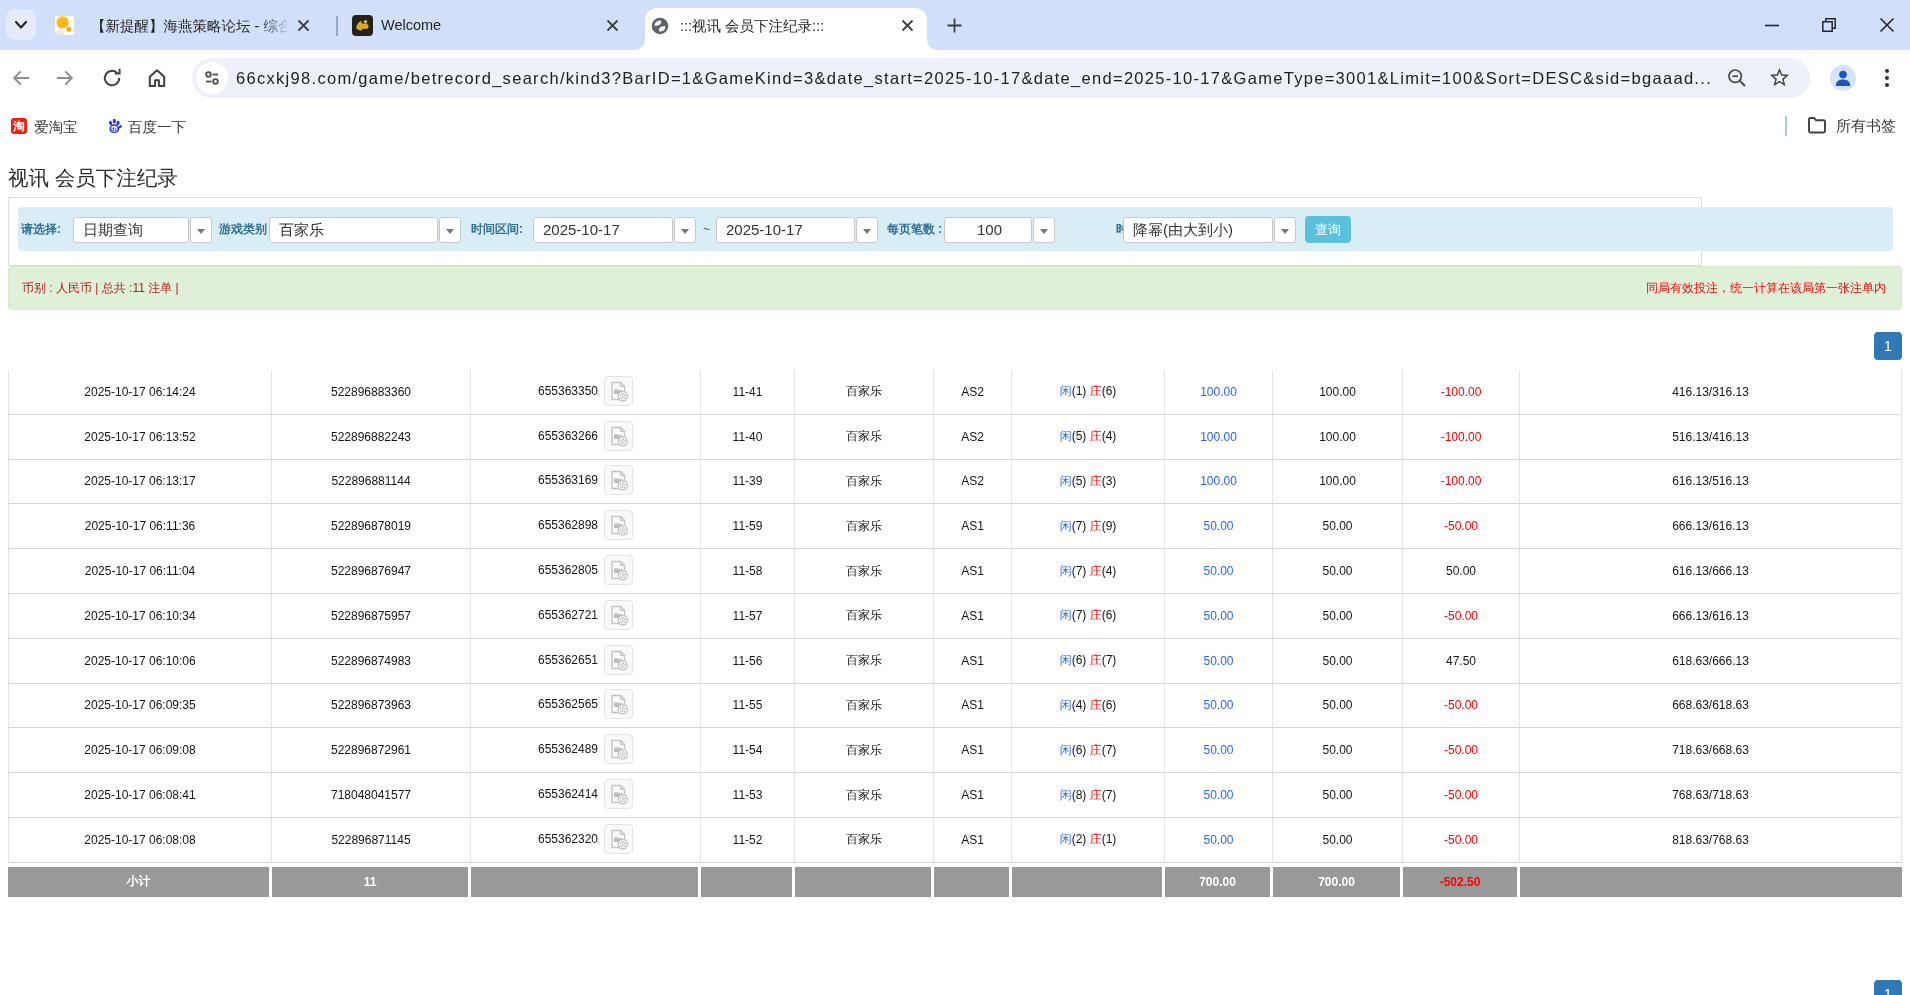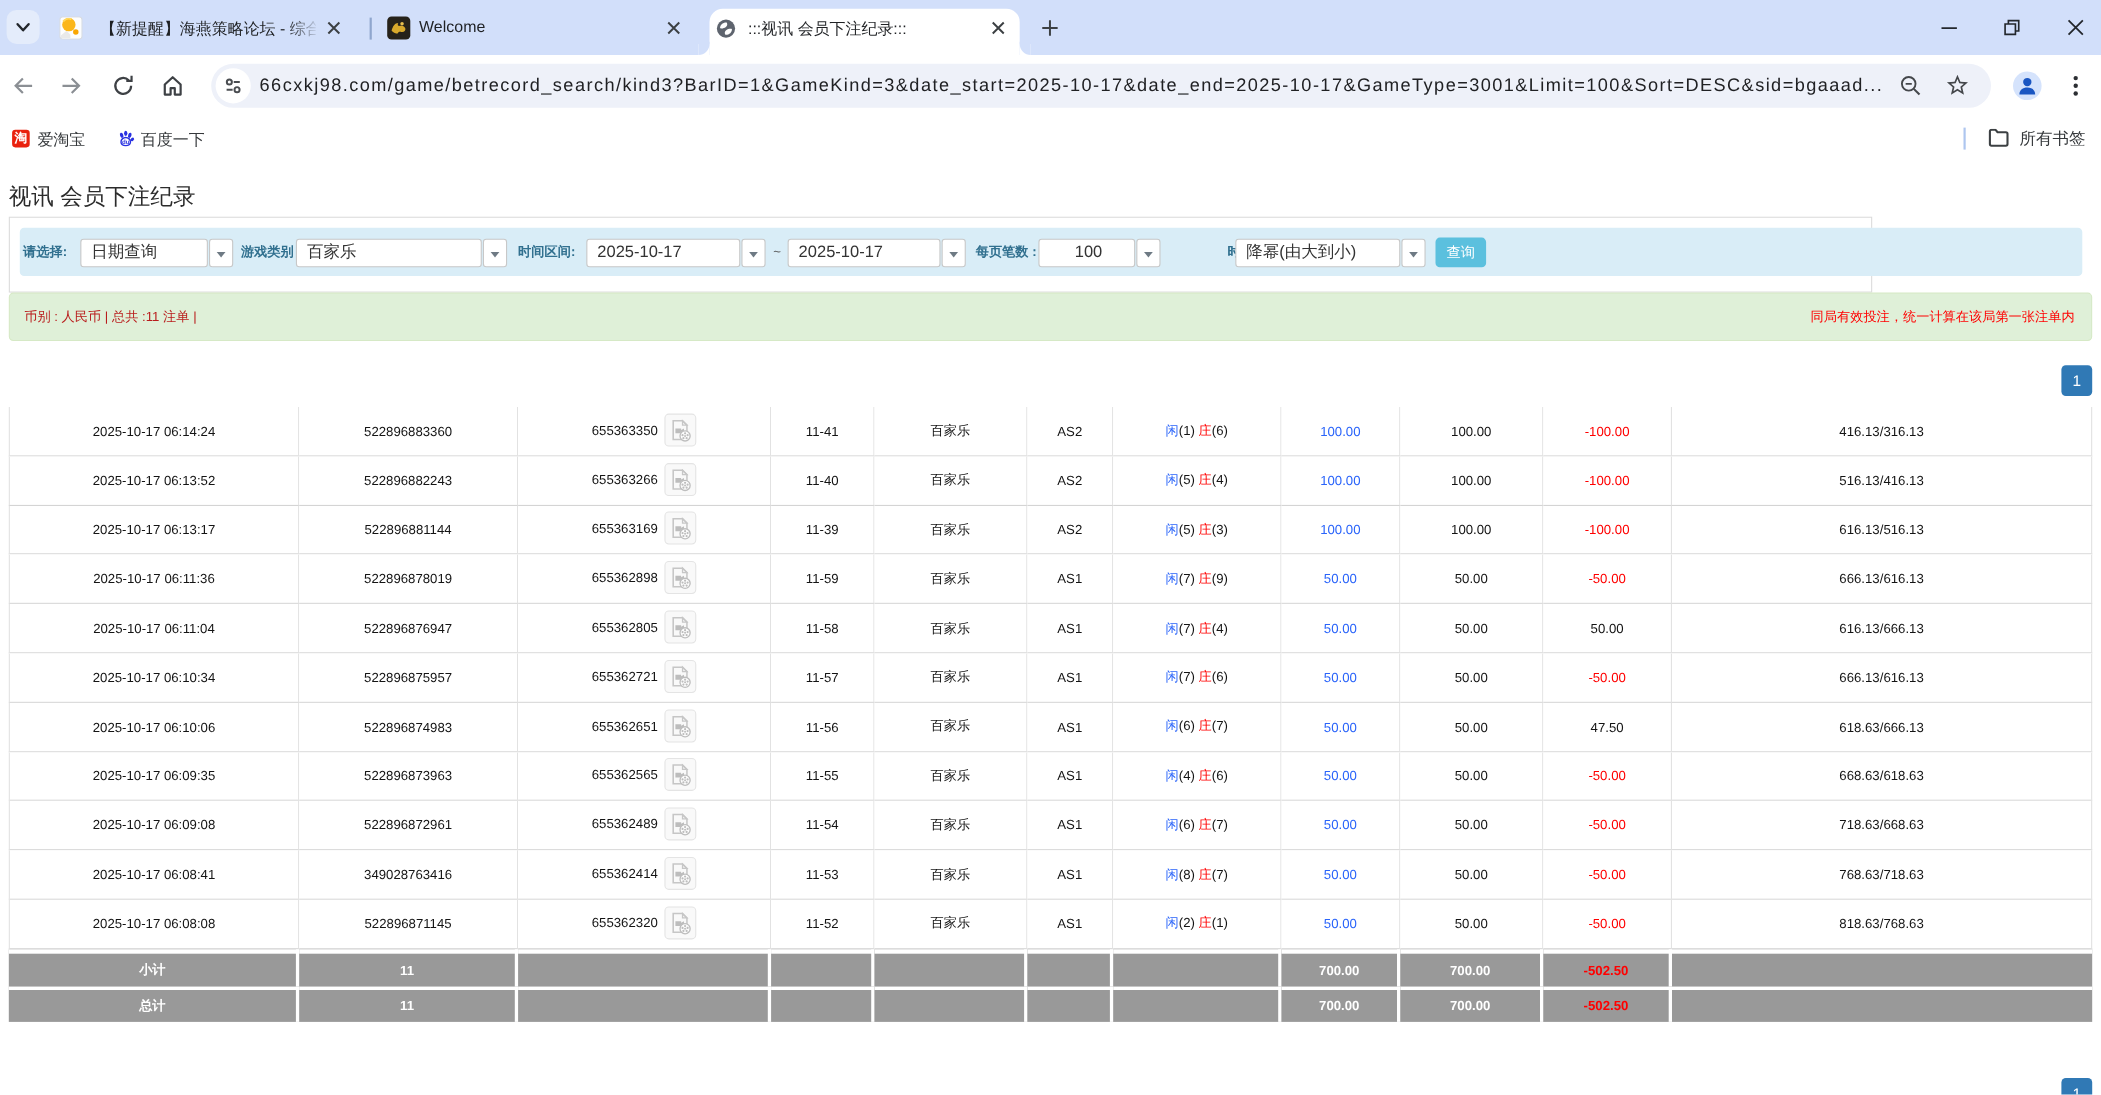--- a/index.html
+++ b/index.html
@@ -319,21 +319,21 @@
             <td>百家乐</td>
             <td>AS1</td>
             <td><span class="bl">闲</span>(6) <span style="color:#f00">庄</span>(7)</td>
             <td class="bl">50.00</td>
             <td>50.00</td>
             <td class="rd">-50.00</td>
             <td>718.63/668.63</td>
           </tr>
       <tr>
             <td>2025-10-17 06:08:41</td>
-            <td>349028763416</td>
+            <td>718048041577</td>
             <td>655362414<span class="vicon"><svg width="27" height="28" viewBox="0 0 27 28">
                   <path d="M7 5.5 H15.5 L19.5 9.5 V22.5 H7 Z" fill="none" stroke="#c6c6c6" stroke-width="1.4"></path>
                   <path d="M15.5 5.5 V9.5 H19.5 Z" fill="none" stroke="#c6c6c6" stroke-width="1.2"></path>
                   <path d="M9 12.5 h5.2 v4.4 H9 Z M14.2 13.8 l2.6-1.3 v4.4 l-2.6-1.3 Z" fill="#bdbdbd"></path>
                   <circle cx="17.8" cy="19.3" r="4.6" fill="#fdfdfd" stroke="#bdbdbd" stroke-width="1.2"></circle>
                   <circle cx="17.8" cy="19.3" r="0.9" fill="#bdbdbd"></circle>
                   <circle cx="17.8" cy="16.9" r="1" fill="#bdbdbd"></circle>
                   <circle cx="20.1" cy="18.6" r="1" fill="#bdbdbd"></circle>
                   <circle cx="19.2" cy="21.3" r="1" fill="#bdbdbd"></circle>
                   <circle cx="16.3" cy="21.3" r="1" fill="#bdbdbd"></circle>
@@ -367,33 +367,20 @@
             <td>百家乐</td>
             <td>AS1</td>
             <td><span class="bl">闲</span>(2) <span style="color:#f00">庄</span>(1)</td>
             <td class="bl">50.00</td>
             <td>50.00</td>
             <td class="rd">-50.00</td>
             <td>818.63/768.63</td>
           </tr>
       <tr class="sub s1">
             <td>小计</td>
-            <td>11</td>
-            <td></td>
-            <td></td>
-            <td></td>
-            <td></td>
-            <td></td>
-            <td>700.00</td>
-            <td>700.00</td>
-            <td class="rd">-502.50</td>
-            <td></td>
-          </tr>
-      <tr class="sub s2">
-            <td>总计</td>
             <td>11</td>
             <td></td>
             <td></td>
             <td></td>
             <td></td>
             <td></td>
             <td>700.00</td>
             <td>700.00</td>
             <td class="rd">-502.50</td>
             <td></td>

